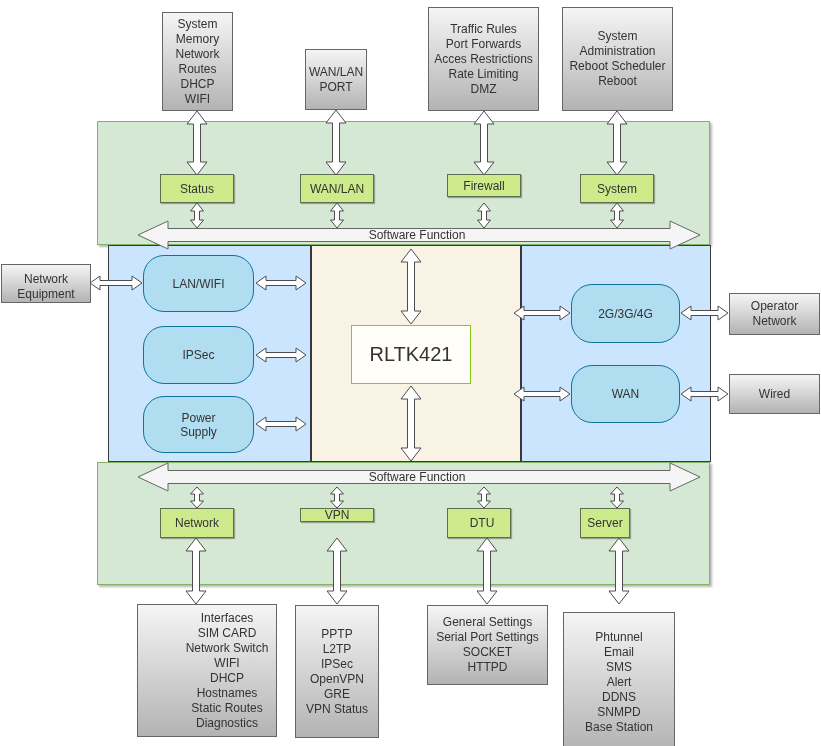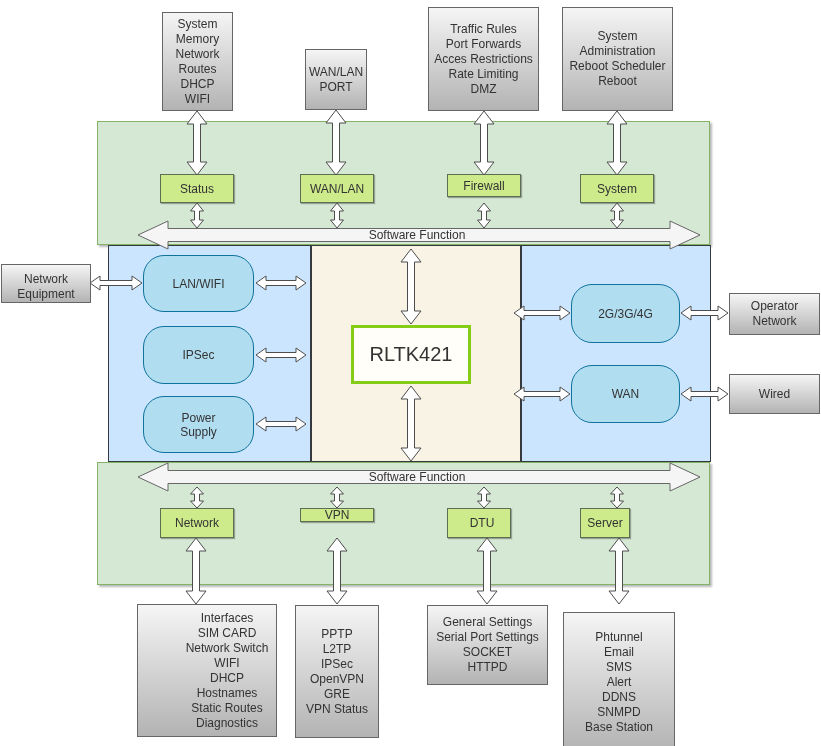--- a/index.html
+++ b/index.html
@@ -23,21 +23,21 @@
     background:#cdeb8b;border:1px solid #5d6d51;
     font-size:12px;z-index:2;box-shadow:1px 1px 1px rgba(0,0,0,0.3);
   }
   .blue-panel{background:#cce5ff;border:1px solid #36393d;z-index:1;}
   .cream-panel{background:#f8f3e4;border:1px solid #36393d;z-index:1;}
   .round-blue{
     background:#b1ddf0;border:1px solid #10739e;border-radius:21px;
     font-size:12px;z-index:2;
   }
   .chip-box{
-    background:#fffef9;border:3px solid #84cc16;
+    background:#fffef9;border:1px solid #84cc16;
     font-size:20px;z-index:2;
   }
   #connectors{position:absolute;left:0;top:0;z-index:3;pointer-events:none;}
   .sf-label{
     font-size:12px;color:#333333;z-index:4;transform:translate(-50%,-50%);
     white-space:nowrap;
   }
 </style>
 </head>
 <body>

